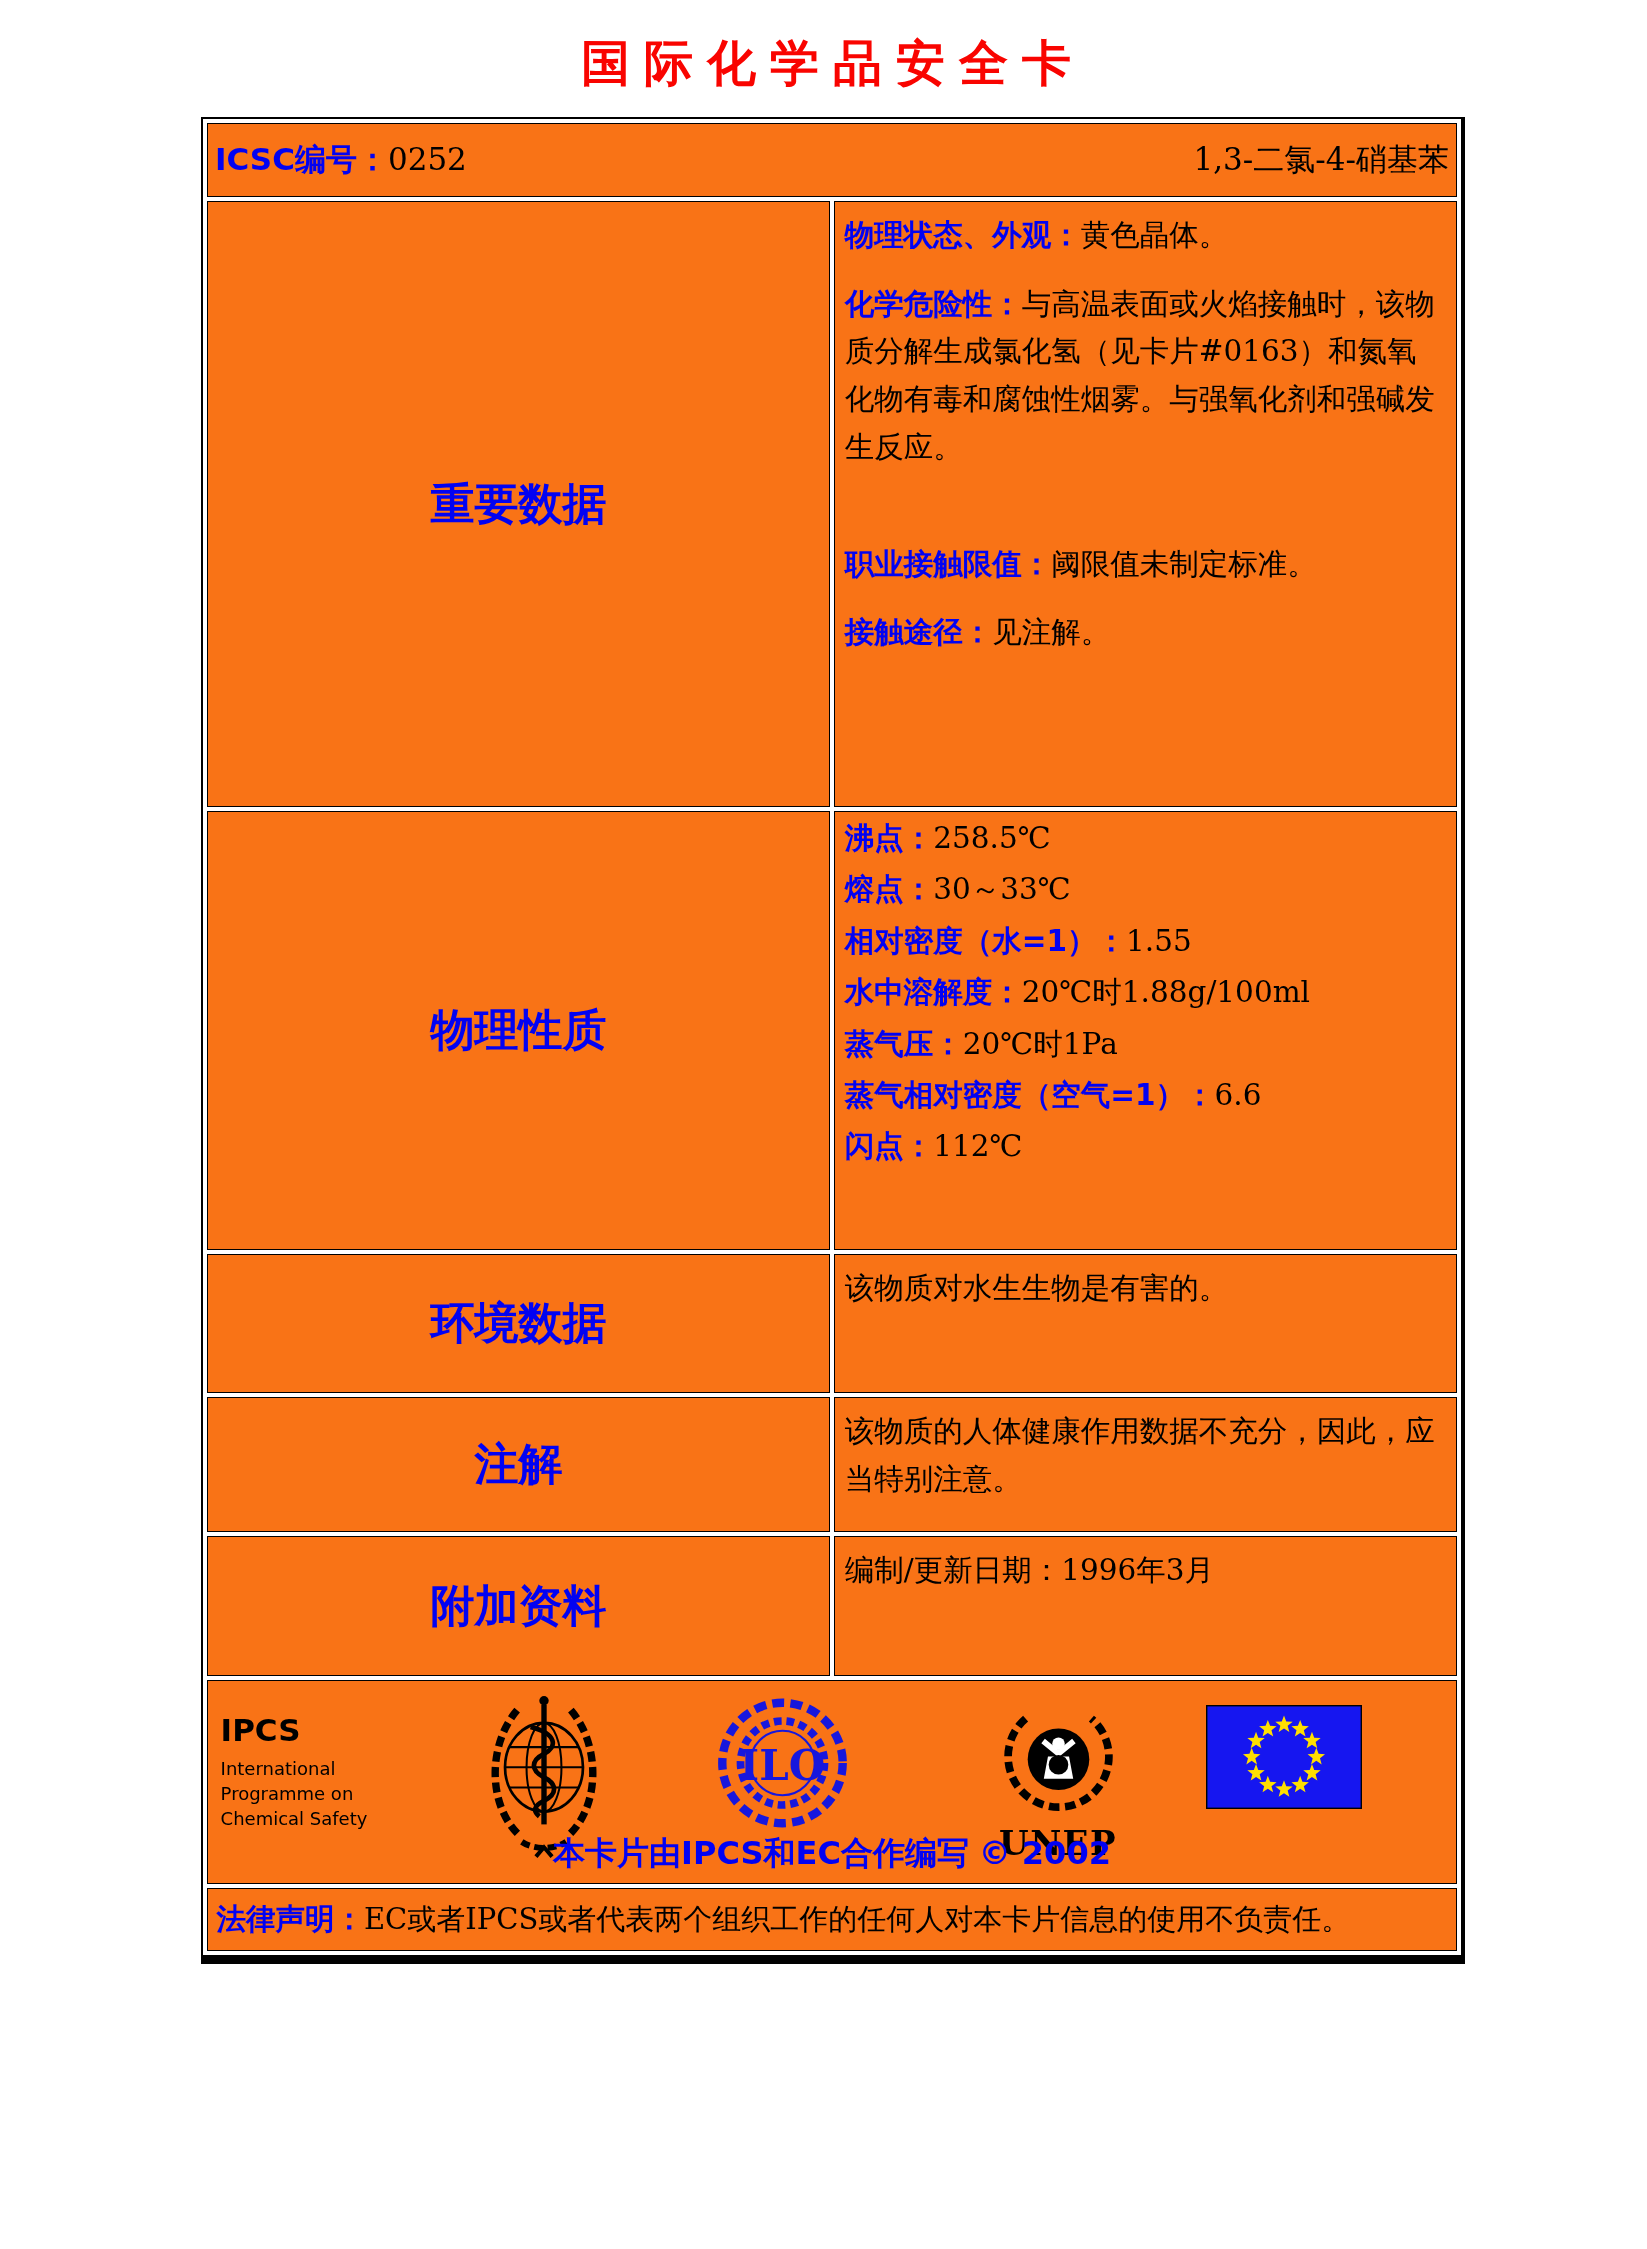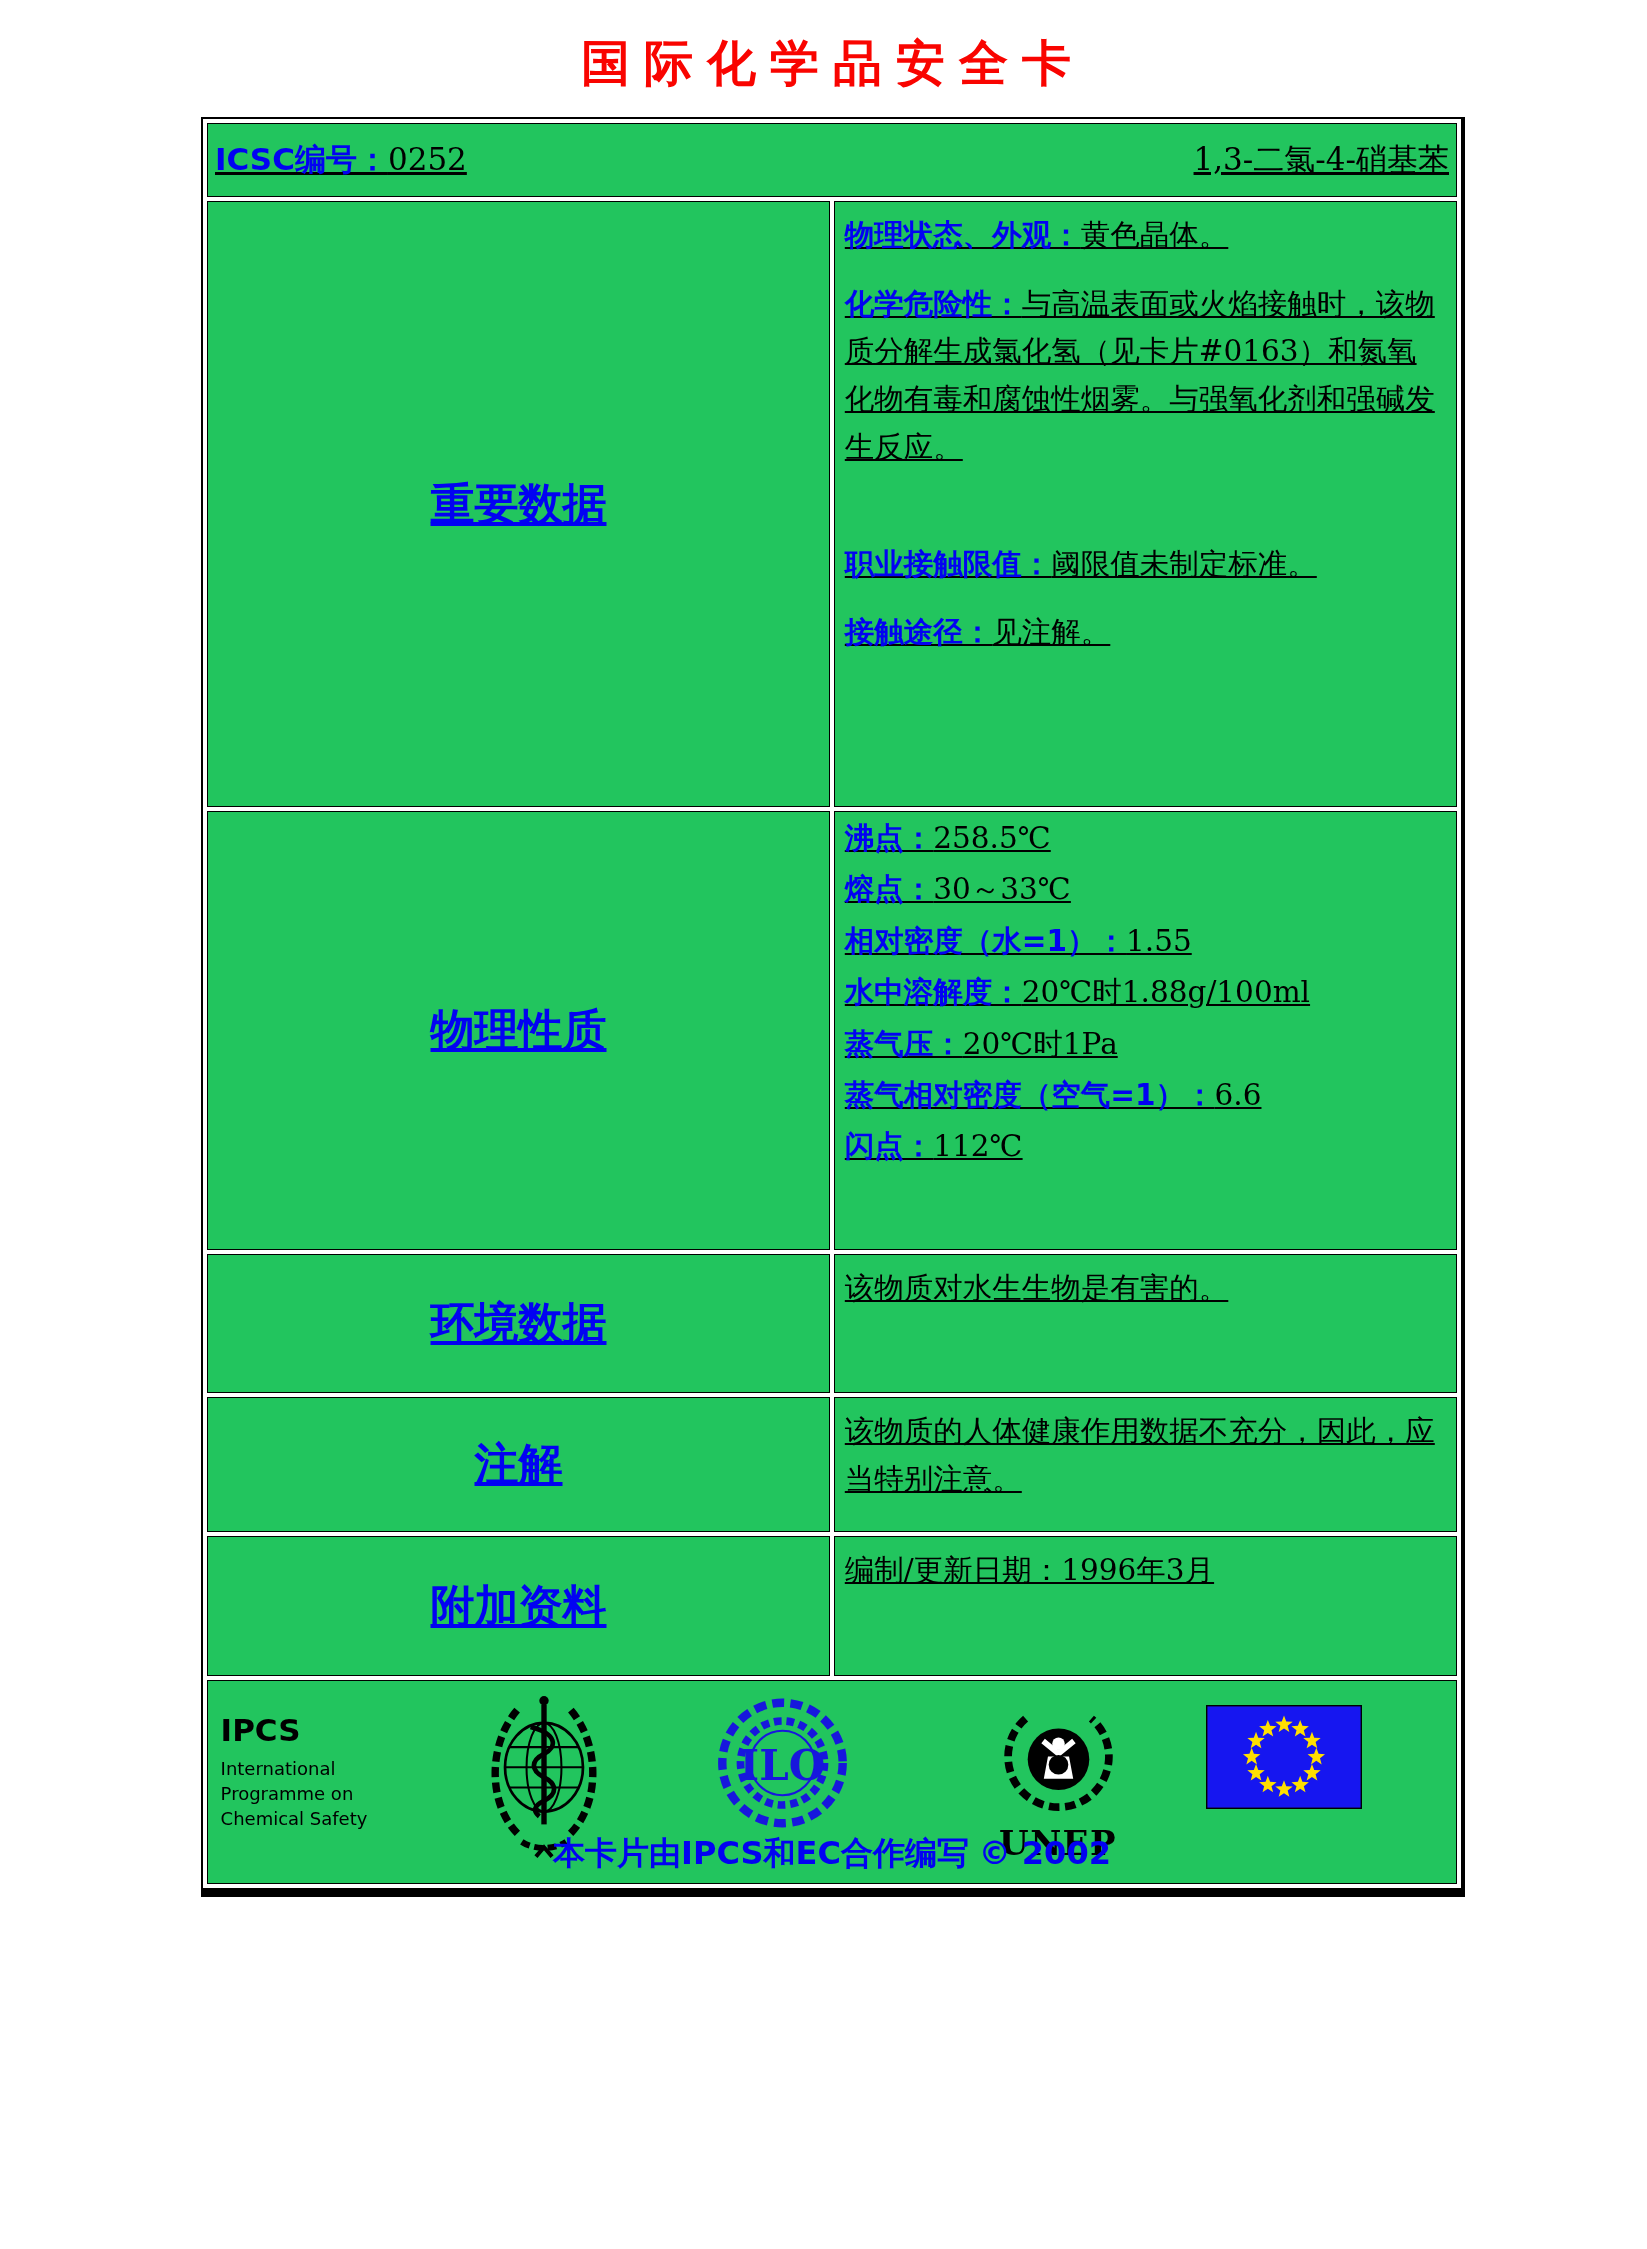--- a/index.html
+++ b/index.html
@@ -20,21 +20,21 @@
     text-align:center;color:var(--title-red,#f90400);
     font-size:49px;font-weight:bold;letter-spacing:14px;
     font-family:"DejaVu Serif","Liberation Serif",serif;
   }
   table.card{
     position:absolute;left:201px;top:117px;width:1264px;
     border-collapse:separate;border-spacing:4.2px;background:#fff;
     border:2.8px solid #000;border-right-width:4.9px;border-bottom-width:9px;
     table-layout:fixed;
   }
-  td{border:1.4px solid #000;vertical-align:top;background:#22c55e;text-decoration:underline;}
+  td{border:1.4px solid #000;vertical-align:top;background:#f97316;}
   td.label-cell{
     width:177px;text-align:center;vertical-align:middle;
     color:var(--label-blue,#0202f2);
     font-family:"DejaVu Sans","Liberation Sans",sans-serif;
     font-size:44px;font-weight:bold;
   }
   td.content-cell{padding:9.8px 11.2px 7px 9.8px;font-size:29.5px;}
   tr.rh-header td{height:74px;}
   tr.rh-important td{height:606px;}
   tr.rh-physical td{height:439px;}
@@ -201,15 +201,20 @@
           <polygon transform="translate(88,34.2)" points="0,-13 3.2,-4.5 12.4,-4 5.2,1.7 7.6,10.5 0,5.5 -7.6,10.5 -5.2,1.7 -12.4,-4 -3.2,-4.5"></polygon>
         </g>
       </svg>
 
       <div class="credit">
         <span>本卡片由IPCS和EC合作编写</span><span class="credit-copy">© 2002</span>
       </div>
     </td>
   </tr>
 
+  <tr class="rh-disclaimer">
+    <td colspan="2" class="disclaimer-cell">
+      <span class="blue-label">法律声明：</span><span>EC或者IPCS或者代表两个组织工作的任何人对本卡片信息的使用不负责任。</span>
+    </td>
+  </tr>
 </tbody>
   </table>
 
 
 </body></html>

